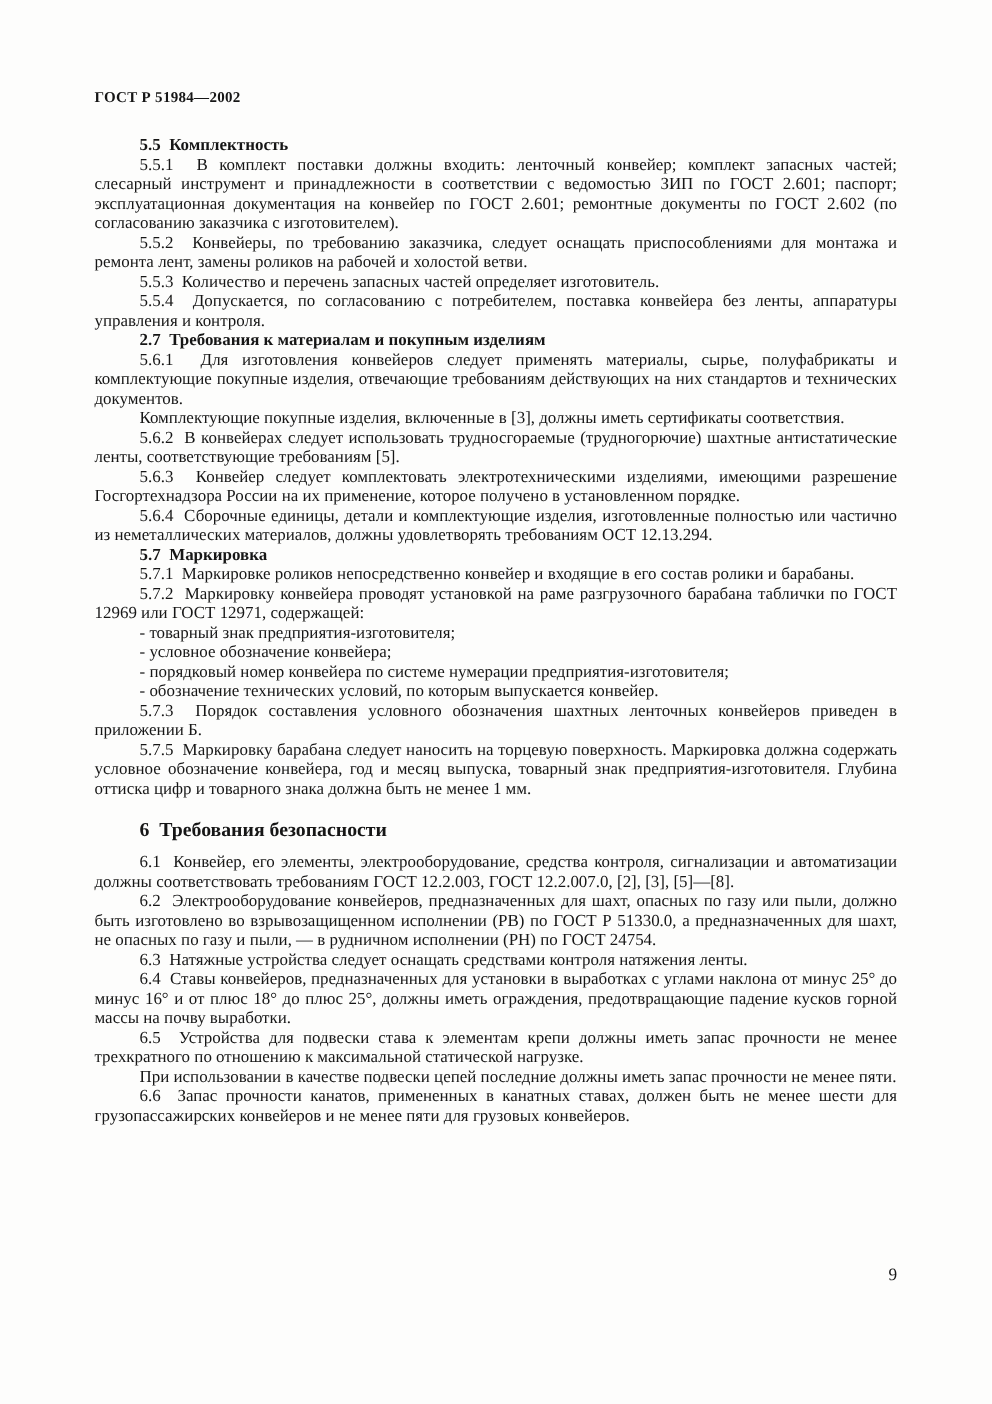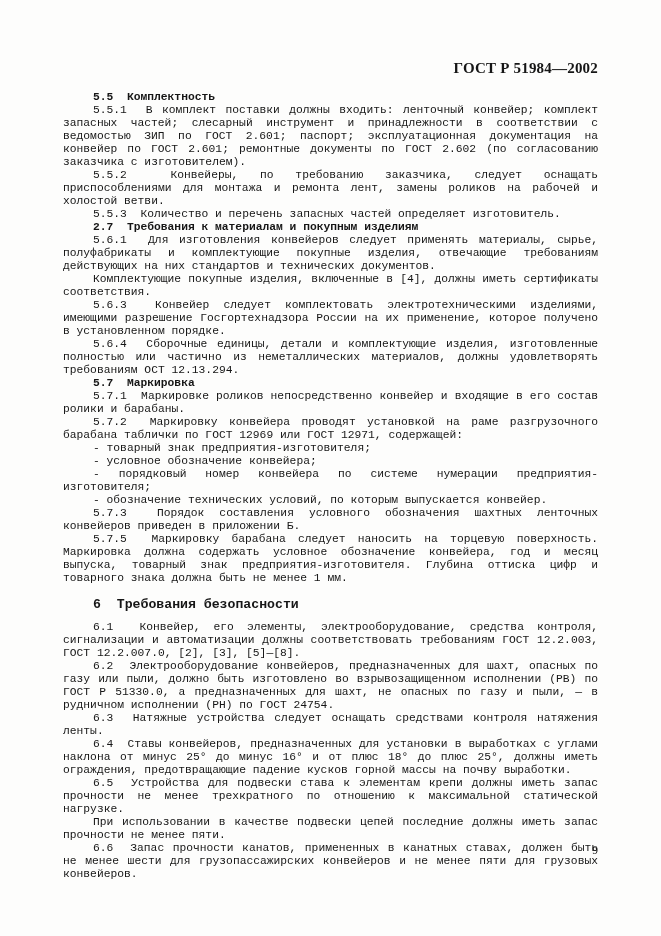--- a/index.html
+++ b/index.html
@@ -16,34 +16,32 @@
     height: 936px;
     background: #fdfdfc;
     color: #161616;
     overflow: hidden;
   }
   .running-header {
     position: absolute;
     top: 60px;
     left: 63px;
     width: 535px;
-    text-align: right;
     font-weight: bold;
-    font-size: 15px;
+    font-size: 10px;
     letter-spacing: 0.2px;
   }
   .doc-body {
     position: absolute;
     top: 91px;
     left: 63px;
     width: 535px;
     font-size: 11.3px;
     line-height: 13px;
     text-align: justify;
-    font-family: Liberation Mono, monospace;
   }
   .doc-body p {
     margin: 0;
     white-space: pre-wrap;
   }
   .paragraph {
     text-indent: 30px;
   }
   .list-item {
     text-indent: 30px;
@@ -72,23 +70,25 @@
 <body>
 
 <div class="page">
   <div class="running-header">ГОСТ Р 51984—2002</div>
 
   <div class="doc-body">
       <p class="subsection-heading">5.5  Комплектность</p>
       <p class="paragraph">5.5.1  В комплект поставки должны входить: ленточный конвейер; комплект запасных частей; слесарный инструмент и принадлежности в соответствии с ведомостью ЗИП по ГОСТ 2.601; паспорт; эксплуатационная документация на конвейер по ГОСТ 2.601; ремонтные документы по ГОСТ 2.602 (по согласованию заказчика с изготовителем).</p>
       <p class="paragraph">5.5.2  Конвейеры, по требованию заказчика, следует оснащать приспособлениями для монтажа и ремонта лент, замены роликов на рабочей и холостой ветви.</p>
       <p class="paragraph">5.5.3  Количество и перечень запасных частей определяет изготовитель.</p>
+      <p class="paragraph">5.5.4  Допускается, по согласованию с потребителем, поставка конвейера без ленты, аппаратуры управления и контроля.</p>
       <p class="subsection-heading">2.7  Требования к материалам и покупным изделиям</p>
       <p class="paragraph">5.6.1  Для изготовления конвейеров следует применять материалы, сырье, полуфабрикаты и комплектующие покупные изделия, отвечающие требованиям действующих на них стандартов и технических документов.</p>
-      <p class="paragraph">Комплектующие покупные изделия, включенные в [4], должны иметь сертификаты соответствия.</p>
+      <p class="paragraph">Комплектующие покупные изделия, включенные в [3], должны иметь сертификаты соответствия.</p>
+      <p class="paragraph">5.6.2  В конвейерах следует использовать трудносгораемые (трудногорючие) шахтные антистатические ленты, соответствующие требованиям [5].</p>
       <p class="paragraph">5.6.3  Конвейер следует комплектовать электротехническими изделиями, имеющими разрешение Госгортехнадзора России на их применение, которое получено в установленном порядке.</p>
       <p class="paragraph">5.6.4  Сборочные единицы, детали и комплектующие изделия, изготовленные полностью или частично из неметаллических материалов, должны удовлетворять требованиям ОСТ 12.13.294.</p>
       <p class="subsection-heading">5.7  Маркировка</p>
       <p class="paragraph">5.7.1  Маркировке роликов непосредственно конвейер и входящие в его состав ролики и барабаны.</p>
       <p class="paragraph">5.7.2  Маркировку конвейера проводят установкой на раме разгрузочного барабана таблички по ГОСТ 12969 или ГОСТ 12971, содержащей:</p>
       <p class="list-item">- товарный знак предприятия-изготовителя;</p>
       <p class="list-item">- условное обозначение конвейера;</p>
       <p class="list-item">- порядковый номер конвейера по системе нумерации предприятия-изготовителя;</p>
       <p class="list-item">- обозначение технических условий, по которым выпускается конвейер.</p>
       <p class="paragraph">5.7.3  Порядок составления условного обозначения шахтных ленточных конвейеров приведен в приложении Б.</p>

